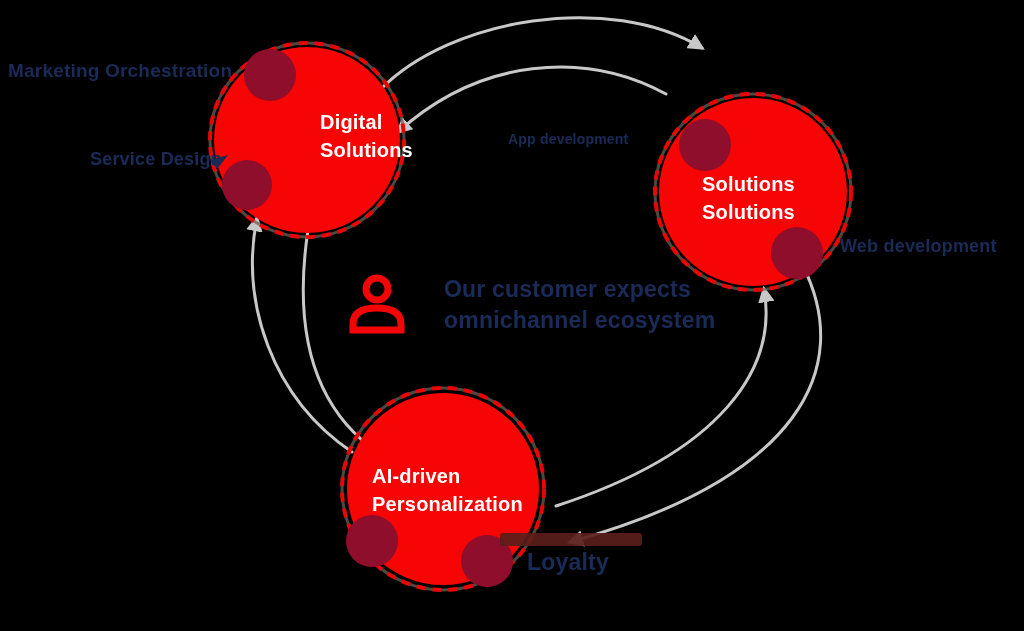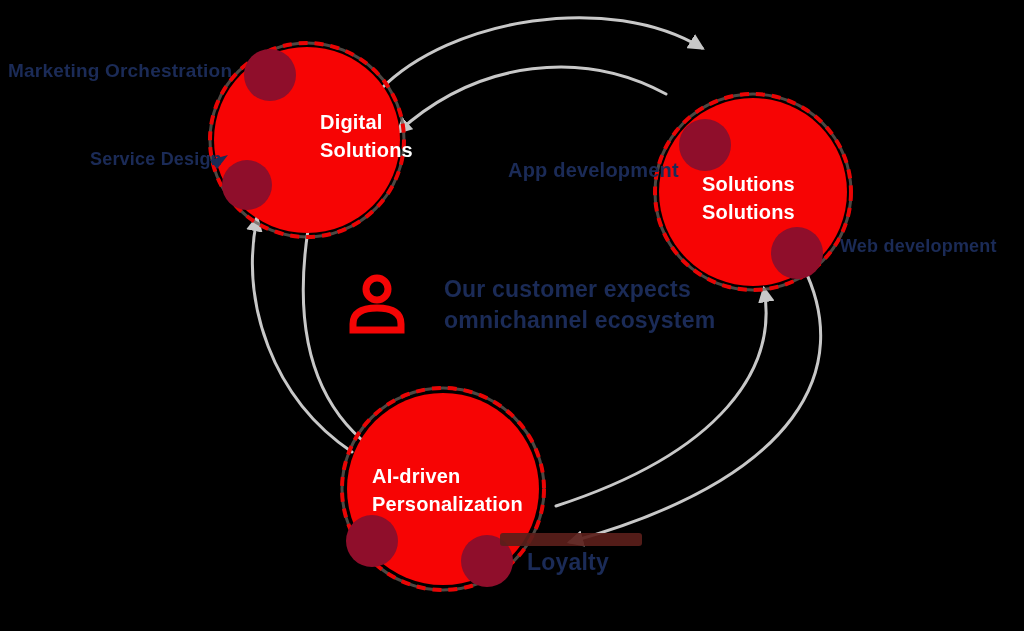--- a/index.html
+++ b/index.html
@@ -23,21 +23,21 @@
   }
   .side-label{
     position:absolute;
     color:#1b2b57;
     font-weight:bold;
     white-space:nowrap;
     letter-spacing:.2px;
   }
   #label-marketing{left:8px;top:60px;font-size:19px;}
   #label-service{left:90px;top:149px;font-size:18px;text-align:right;}
-  #label-app{left:508px;top:131px;font-size:20px;margin-top:28px;}
+  #label-app{left:508px;top:131px;font-size:14px;}
   #label-web{left:840px;top:236px;font-size:18px;}
   #label-recommendation{left:172px;top:528px;font-size:18px;}
   #label-loyalty{left:527px;top:549px;font-size:23px;}
   .center-message{
     position:absolute;left:414px;top:274px;
     color:#1b2b57;font-weight:bold;font-size:23px;line-height:31px;
     letter-spacing:.2px;white-space:nowrap;margin-left:30px;
   }
   .person-icon{position:absolute;left:348px;top:272px;}
   .decorative-bar{

